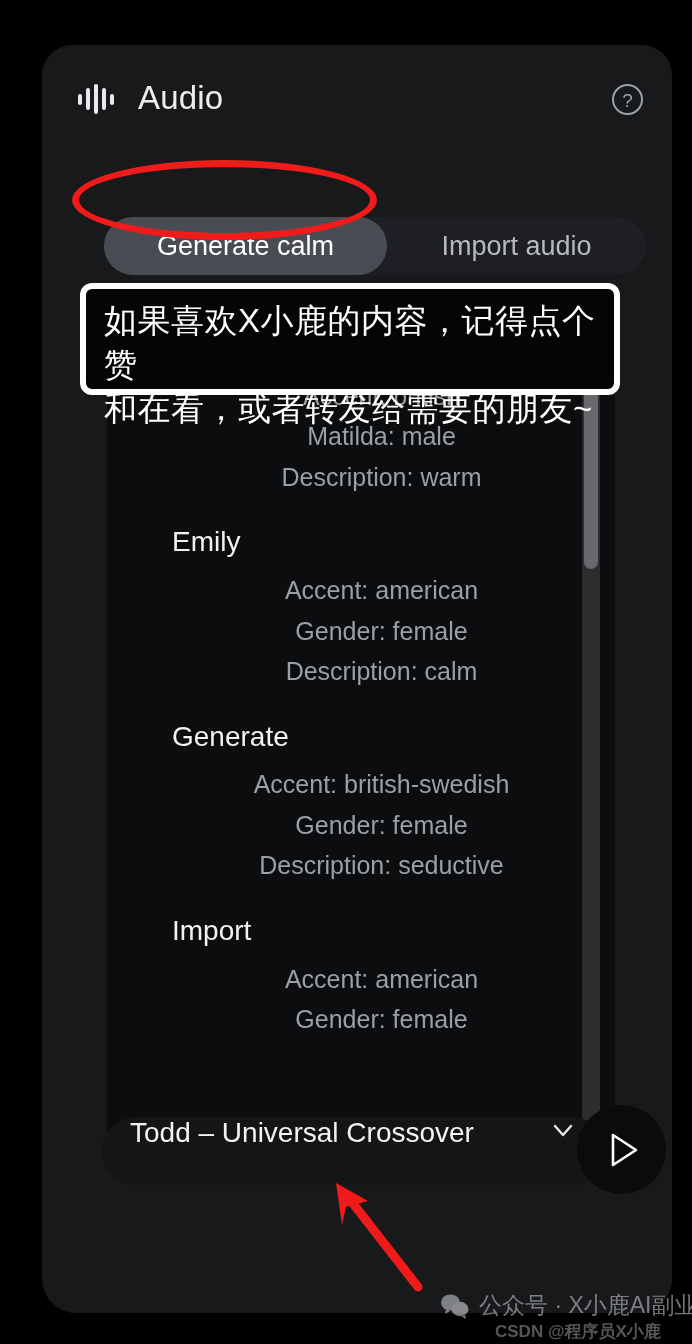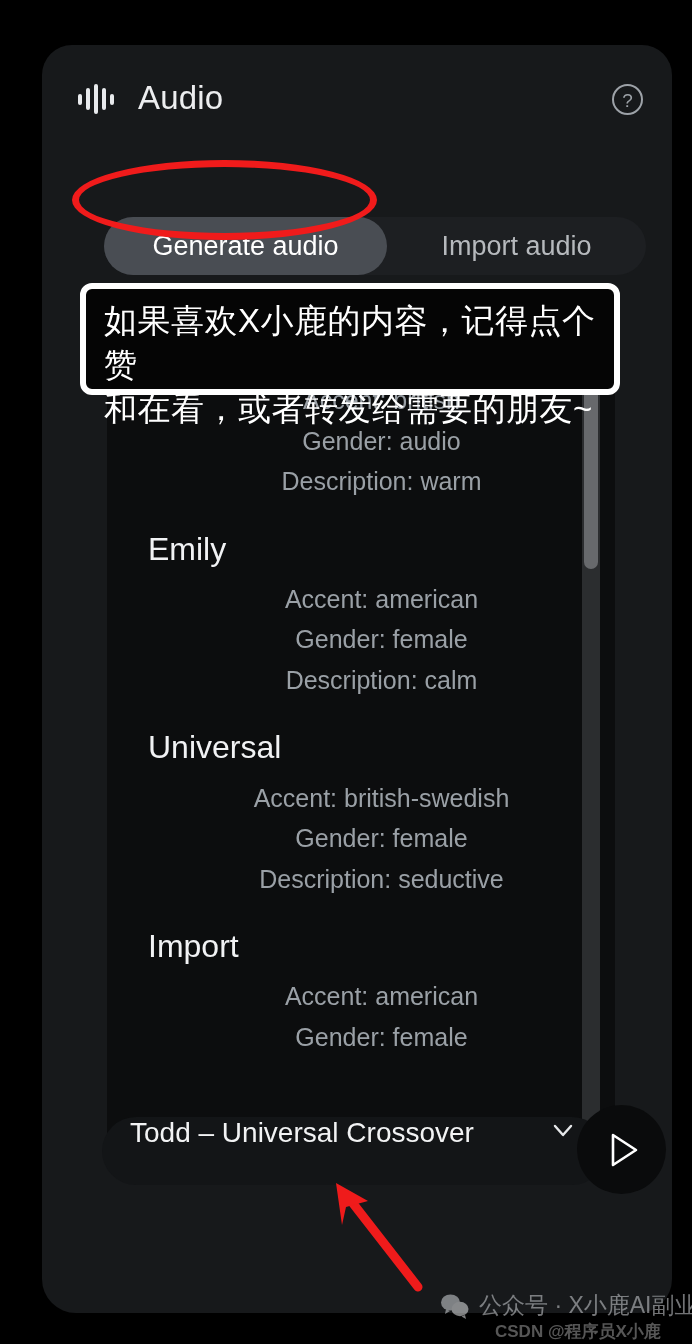--- a/index.html
+++ b/index.html
@@ -123,24 +123,25 @@
   }
   .voice-scroll {
     position: absolute;
     left: 0; top: 0;
     width: 508px;
     height: 858px;
     padding: 30px 0 0 41px;
   }
   .voice-item { margin-bottom: 30px; }
   .voice-name {
-    font-size: 32px;
+    font-size: 28px;
     color: #f1f2f4;
     margin-bottom: 12px;
     line-height: 1.1;
+    margin-left: 24px;
   }
   .voice-attr {
     font-size: 25px;
     color: #9aa0a6;
     line-height: 1.62;
     white-space: nowrap;
     text-align: center;
   }
 
   
@@ -284,46 +285,46 @@
       <div class="help-btn">
         <svg width="33" height="33" viewBox="0 0 33 33">
           <circle cx="16.5" cy="16.5" r="14.5" fill="none" stroke="#9da2a8" stroke-width="2"></circle>
           <text x="16.5" y="23.5" font-family="Liberation Sans, sans-serif" font-size="19" fill="#9da2a8" text-anchor="middle">?</text>
         </svg>
       </div>
     </div>
 
     <div class="tabs">
       <div class="tab active">
-        <span>Generate audio</span>
+        <span>Generate calm</span>
       </div>
       <div class="tab inactive">
         <span>Import audio</span>
       </div>
     </div>
 
     <div class="voice-panel">
       <div class="voice-scroll">
 
         <div class="voice-item">
           <div class="voice-name">George</div>
           <div class="voice-attr">Accent: british</div>
-          <div class="voice-attr">Gender: audio</div>
+          <div class="voice-attr">Matilda: male</div>
           <div class="voice-attr">Description: warm</div>
         </div>
 
         <div class="voice-item">
           <div class="voice-name">Emily</div>
           <div class="voice-attr">Accent: american</div>
           <div class="voice-attr">Gender: female</div>
           <div class="voice-attr">Description: calm</div>
         </div>
 
         <div class="voice-item">
-          <div class="voice-name">Universal</div>
+          <div class="voice-name">Generate</div>
           <div class="voice-attr">Accent: british-swedish</div>
           <div class="voice-attr">Gender: female</div>
           <div class="voice-attr">Description: seductive</div>
         </div>
 
         <div class="voice-item">
           <div class="voice-name">Import</div>
           <div class="voice-attr">Accent: american</div>
           <div class="voice-attr">Gender: female</div>
         </div>

